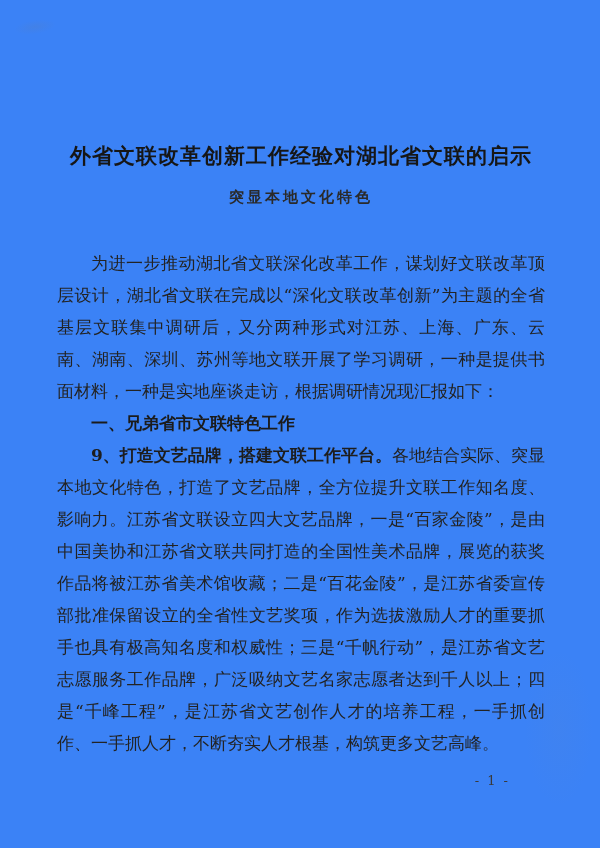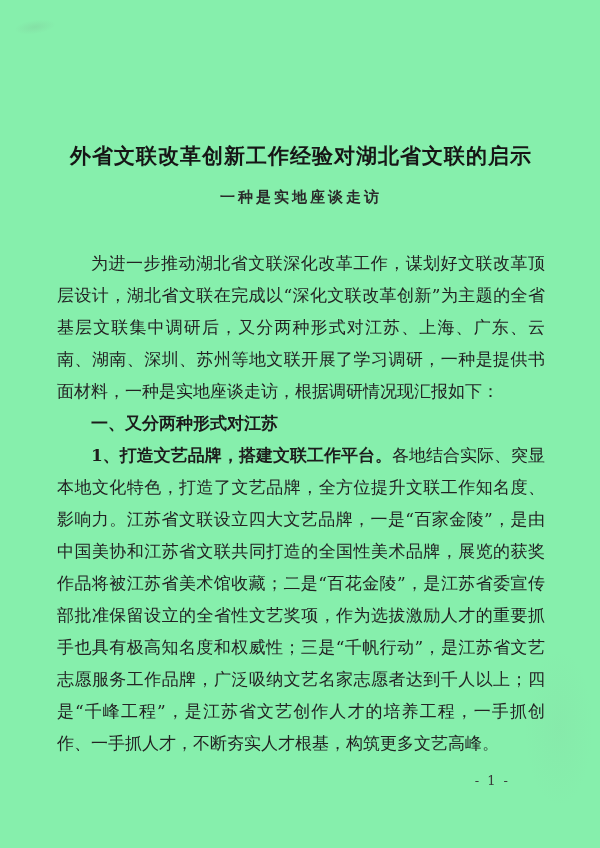--- a/index.html
+++ b/index.html
@@ -6,21 +6,21 @@
     margin: 0;
     padding: 0;
     background: #e8e8e8;
     font-family: "DejaVu Serif", serif;
   }
   .page {
     position: relative;
     width: 600px;
     height: 848px;
     margin: 0 auto;
-    background: #86efac;
+    background: #3b82f6;
     color: #222;
     box-sizing: border-box;
     padding: 0 55px 0 57px;
     overflow: hidden;
   }
   
   .smudge {
     position: absolute;
     pointer-events: none;
   }
@@ -89,27 +89,27 @@
 </head>
 <body>
 
 <div class="page">
 
   <div class="smudge smudge-tl"></div>
   <div class="smudge smudge-br"></div>
 
   <h1 class="doc-title">外省文联改革创新工作经验对湖北省文联的启示</h1>
 
-  <div class="byline">一种是实地座谈走访</div>
+  <div class="byline">突显本地文化特色</div>
 
   <div class="doc-body">
 
     <p>为进一步推动湖北省文联深化改革工作，谋划好文联改革顶层设计，湖北省文联在完成以“深化文联改革创新”为主题的全省基层文联集中调研后，又分两种形式对江苏、上海、广东、云南、湖南、深圳、苏州等地文联开展了学习调研，一种是提供书面材料，一种是实地座谈走访，根据调研情况现汇报如下：</p>
 
-    <p class="section-heading">一、又分两种形式对江苏</p>
+    <p class="section-heading">一、兄弟省市文联特色工作</p>
 
-    <p><span class="item-lead">1、打造文艺品牌，搭建文联工作平台。</span><span>各地结合实际、突显本地文化特色，打造了文艺品牌，全方位提升文联工作知名度、影响力。江苏省文联设立四大文艺品牌，一是“百家金陵”，是由中国美协和江苏省文联共同打造的全国性美术品牌，展览的获奖作品将被江苏省美术馆收藏；二是“百花金陵”，是江苏省委宣传部批准保留设立的全省性文艺奖项，作为选拔激励人才的重要抓手也具有极高知名度和权威性；三是“千帆行动”，是江苏省文艺志愿服务工作品牌，广泛吸纳文艺名家志愿者达到千人以上；四是“千峰工程”，是江苏省文艺创作人才的培养工程，一手抓创作、一手抓人才，不断夯实人才根基，构筑更多文艺高峰。</span></p>
+    <p><span class="item-lead">9、打造文艺品牌，搭建文联工作平台。</span><span>各地结合实际、突显本地文化特色，打造了文艺品牌，全方位提升文联工作知名度、影响力。江苏省文联设立四大文艺品牌，一是“百家金陵”，是由中国美协和江苏省文联共同打造的全国性美术品牌，展览的获奖作品将被江苏省美术馆收藏；二是“百花金陵”，是江苏省委宣传部批准保留设立的全省性文艺奖项，作为选拔激励人才的重要抓手也具有极高知名度和权威性；三是“千帆行动”，是江苏省文艺志愿服务工作品牌，广泛吸纳文艺名家志愿者达到千人以上；四是“千峰工程”，是江苏省文艺创作人才的培养工程，一手抓创作、一手抓人才，不断夯实人才根基，构筑更多文艺高峰。</span></p>
 
   </div>
 
   <div class="page-number">- 1 -</div>
 
 </div>
 
 </body></html>

